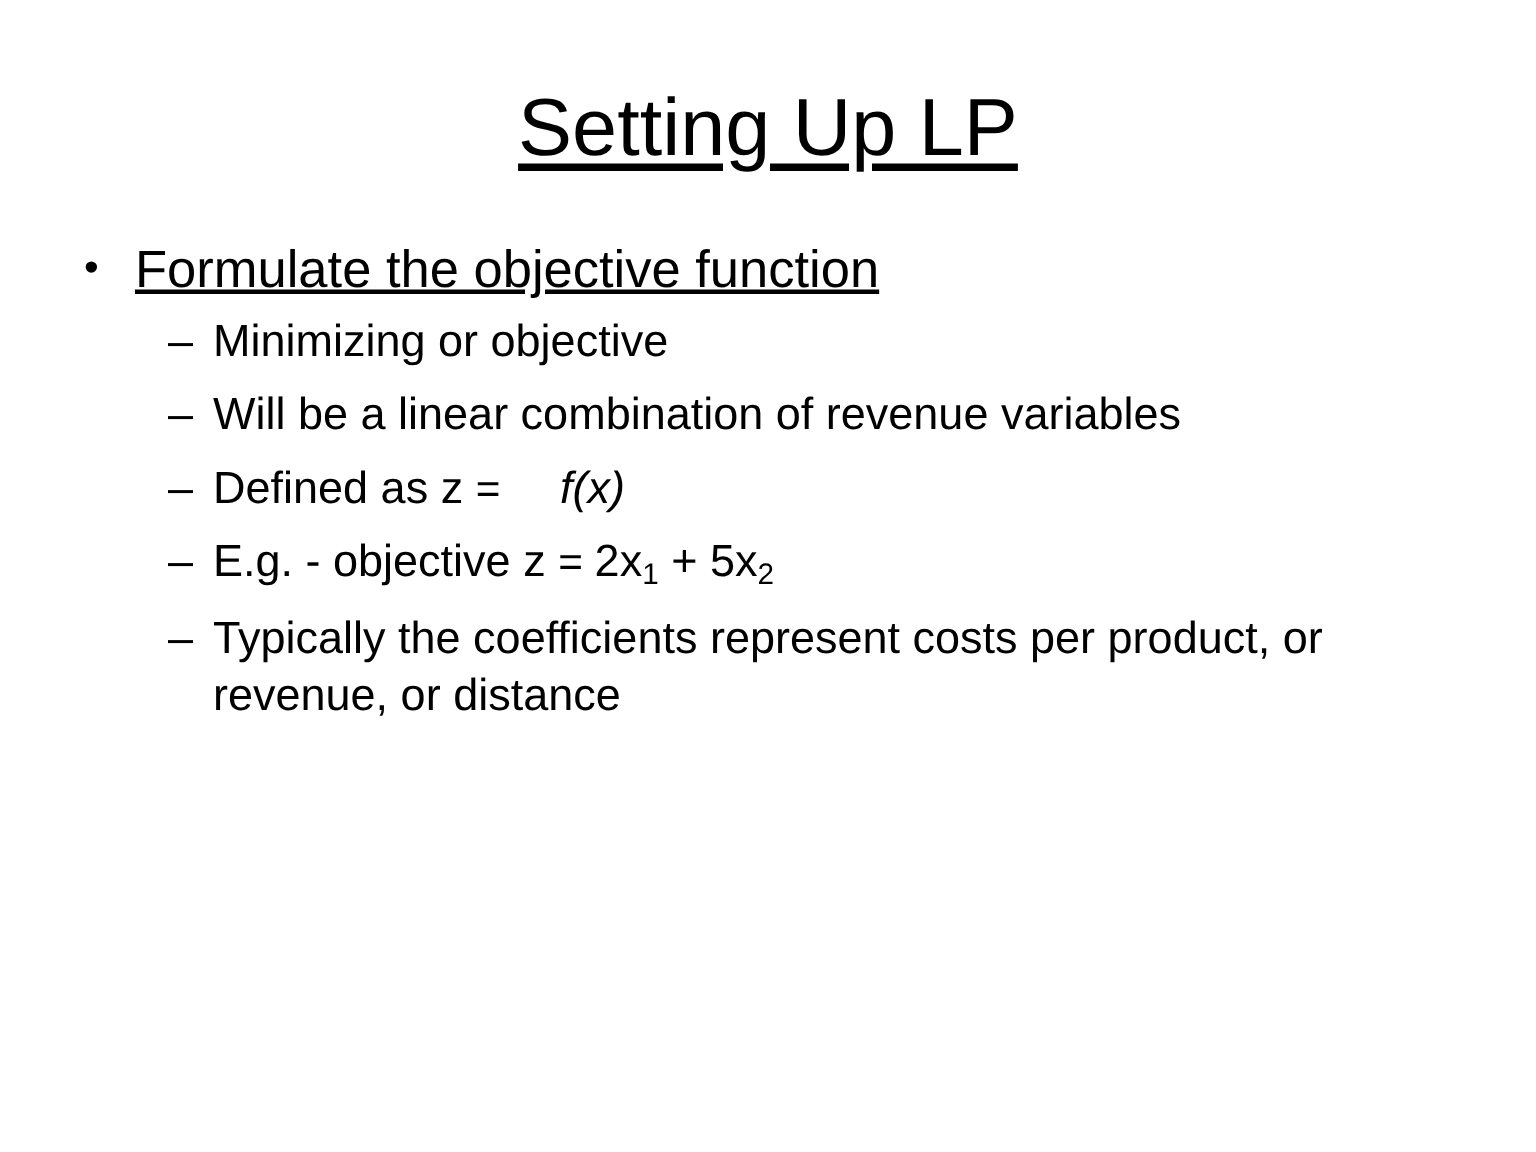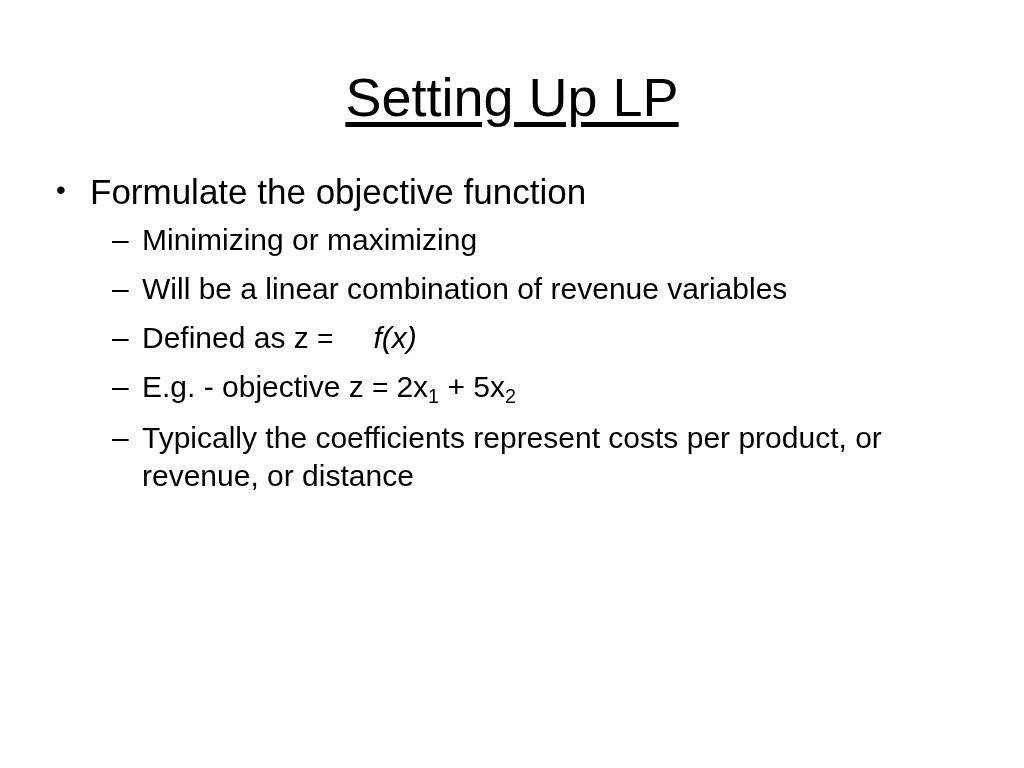--- a/index.html
+++ b/index.html
@@ -18,21 +18,21 @@
     position: relative;
     width: 1024px;
     height: 768px;
     box-sizing: border-box;
   }
   .slide-title {
     text-align: center;
     font-size: 54px;
     font-weight: normal;
     line-height: 1.1;
-    margin: 12px;
+    margin: 0;
     padding-top: 56px;
     letter-spacing: 0px;
   }
   .slide-title .underlined {
     text-decoration: underline;
     text-underline-offset: 6px;
   }
   .body {
     margin-top: 44px;
     padding-left: 56px;
@@ -46,20 +46,21 @@
     margin-bottom: 8px;
   }
   .level1 .bullet {
     width: 34px;
     flex: 0 0 34px;
     font-size: 28px;
     line-height: 1.35;
   }
   .level1 .text {
     flex: 1;
+    text-decoration: underline;
   }
   .sublist {
     margin-top: 4px;
     padding-left: 56px;
   }
   .level2 {
     display: flex;
     align-items: flex-start;
     font-size: 30px;
     line-height: 1.26;
@@ -99,21 +100,21 @@
 
     <div class="level1">
       <span class="bullet">•</span>
       <span class="text">Formulate the objective function</span>
     </div>
 
     <div class="sublist">
 
       <div class="level2">
         <span class="dash">–</span>
-        <span class="text"><span>Minimizing or maximizing</span></span>
+        <span class="text"><span>Minimizing or objective</span></span>
       </div>
 
       <div class="level2">
         <span class="dash">–</span>
         <span class="text"><span>Will be a linear combination of revenue variables</span></span>
       </div>
 
       <div class="level2">
         <span class="dash">–</span>
         <span class="text"><span>Defined as z </span><span class="eq">= </span><span class="italic">f(x)</span></span>

